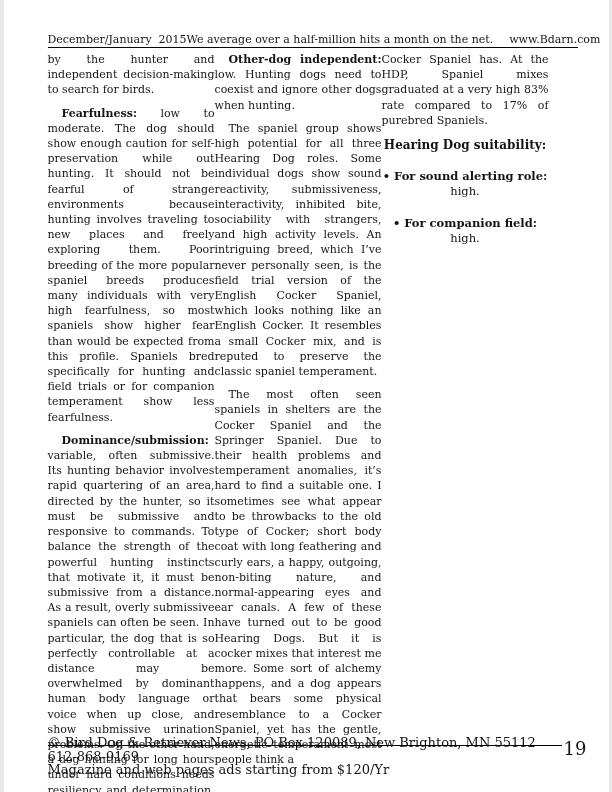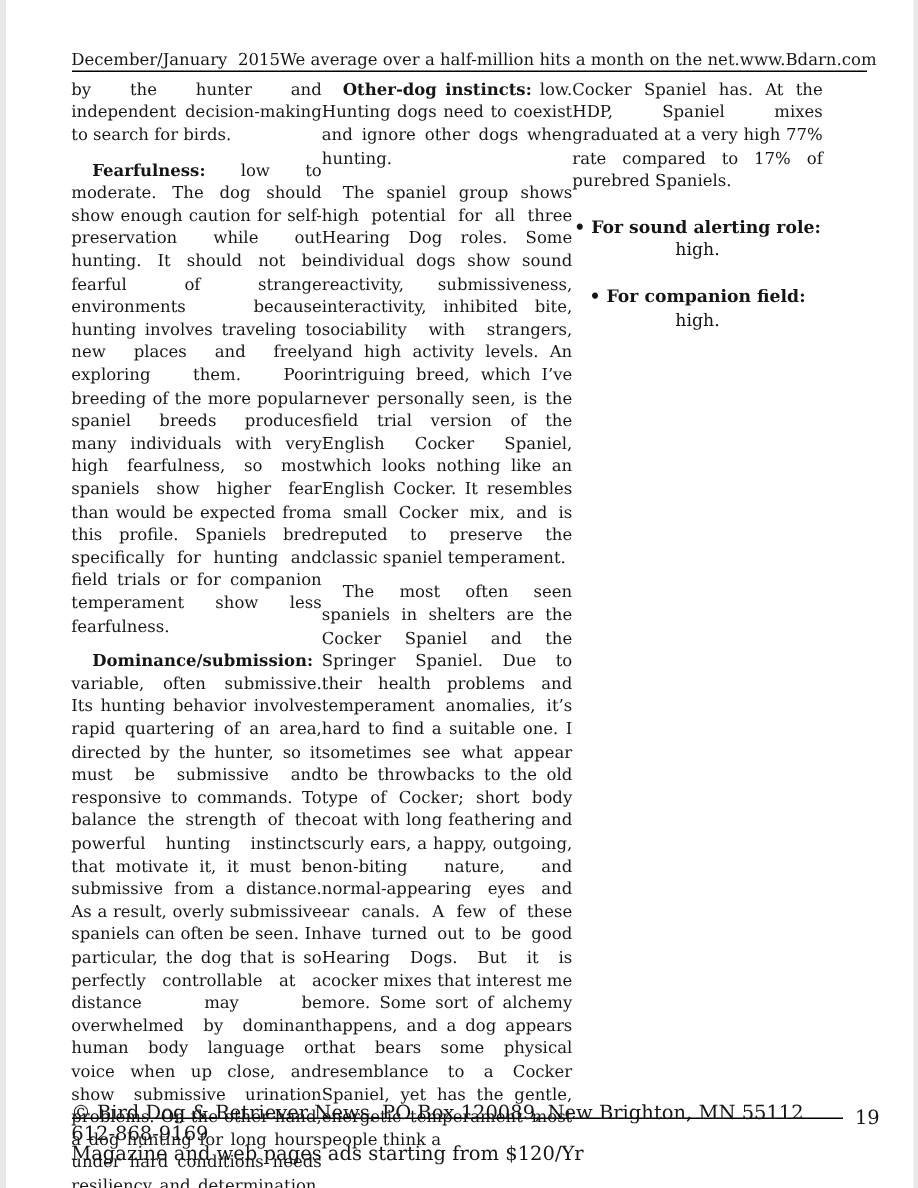--- a/index.html
+++ b/index.html
@@ -24,21 +24,21 @@
     font-size: 11px;
     display: flex;
     justify-content: space-between;
     align-items: flex-end;
     padding-bottom: 1px;
     box-sizing: border-box;
     white-space: nowrap;
   }
   .header .h-left   { text-align: left; }
   .header .h-center { flex: 1; }
-  .header .h-right  { text-align: right; }
+  .header .h-right  { text-align: right; margin-left: 16px; }
   
   .columns {
     position: absolute;
     left: 44px;
     top: 52px;
     width: 530px;
     height: 688px;
     display: flex;
   }
   .column {
@@ -77,47 +77,48 @@
     width: 514px;
     top: 736px;
     text-align: left;
     font-size: 13px;
     line-height: 13.5px;
   }
   .page-number {
     position: absolute;
     right: 22px;
     top: 738px;
-    font-size: 13px;
+    font-size: 18px;
   }
 </style>
 </head>
 <body>
 
 <div class="page">
 
   <div class="header">
     <span class="h-left">December/January&nbsp; 2015</span>
     <span class="h-center">We average over a half-million hits a month on the net.</span>
     <span class="h-right">www.Bdarn.com</span>
   </div>
 
   <div class="columns">
     <div class="column">
         <p class="para">by the hunter and independent decision-making to search for birds.</p>
         <p class="para indent"><b>Fearfulness:</b> low to moderate. The dog should show enough caution for self-preservation while out hunting. It should not be fearful of strange environments because hunting involves traveling to new places and freely exploring them. Poor breeding of the more popular spaniel breeds produces many individuals with very high fearfulness, so most spaniels show higher fear than would be expected from this profile. Spaniels bred specifically for hunting and field trials or for companion temperament show less fearfulness.</p>
         <p class="para indent"><b>Dominance/submission:</b> variable, often submissive. Its hunting behavior involves rapid quartering of an area, directed by the hunter, so it must be submissive and responsive to commands. To balance the strength of the powerful hunting instincts that motivate it, it must be submissive from a distance. As a result, overly submissive spaniels can often be seen. In particular, the dog that is so perfectly controllable at a distance may be overwhelmed by dominant human body language or voice when up close, and show submissive urination problems. On the other hand, a dog hunting for long hours under hard conditions needs resiliency and determination. Such dogs may be difficult to control by non-trainers. Different breeding programs designed to produce pets, hobby hunting</p>
       </div>
     <div class="column">
-        <p class="para indent"><b>Other-dog instincts:</b> low. Hunting dogs need to coexist and ignore other dogs when hunting.</p>
+        <p class="para indent"><b>Other-dog independent:</b> low. Hunting dogs need to coexist and ignore other dogs when hunting.</p>
         <p class="para indent">The spaniel group shows high potential for all three Hearing Dog roles. Some individual dogs show sound reactivity, submissiveness, interactivity, inhibited bite, sociability with strangers, and high activity levels. An intriguing breed, which I’ve never personally seen, is the field trial version of the English Cocker Spaniel, which looks nothing like an English Cocker. It resembles a small Cocker mix, and is reputed to preserve the classic spaniel temperament.</p>
         <p class="para indent">The most often seen spaniels in shelters are the Cocker Spaniel and the Springer Spaniel. Due to their health problems and temperament anomalies, it’s hard to find a suitable one. I sometimes see what appear to be throwbacks to the old type of Cocker; short body coat with long feathering and curly ears, a happy, outgoing, non-biting nature, and normal-appearing eyes and ear canals. A few of these have turned out to be good Hearing Dogs. But it is cocker mixes that interest me more. Some sort of alchemy happens, and a dog appears that bears some physical resemblance to a Cocker Spaniel, yet has the gentle, energetic temperament most people think a</p>
       </div>
     <div class="column">
-        <p class="para">Cocker Spaniel has. At the HDP, Spaniel mixes graduated at a very high 77% rate compared to 17% of purebred Spaniels.</p>
+        <p class="para">Cocker Spaniel has. At the HDP, Spaniel mixes graduated at a very high 83% rate compared to 17% of purebred Spaniels.</p>
+        <div class="col-heading">Hearing Dog suitability:</div>
         <div class="bullet"><span class="bullet-marker">•</span><b>For sound alerting role:</b> high.</div>
         <div class="bullet"><span class="bullet-marker">•</span><b>For companion field:</b> high.</div>
       </div>
   </div>
 
   <div class="footer-rule"></div>
 
   <div class="footer">
     <div>© Bird Dog &amp; Retriever News, PO Box 120089, New Brighton, MN 55112&nbsp; 612-868-9169</div>
     <div>Magazine and web pages ads starting from $120/Yr</div>

